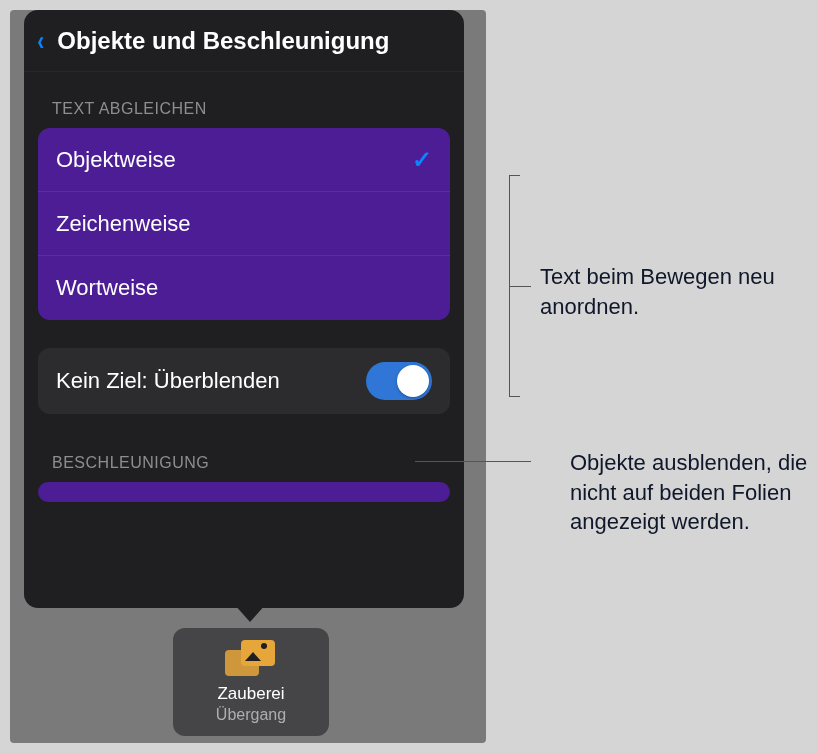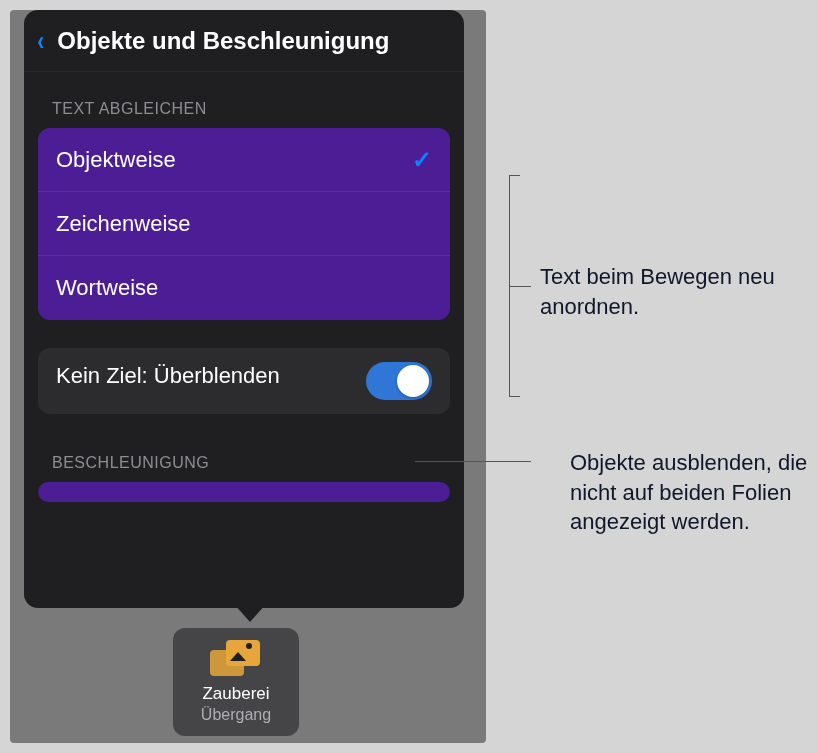--- a/index.html
+++ b/index.html
@@ -79,20 +79,21 @@
     .check {
       color: #0a84ff;
       font-size: 24px;
       font-weight: 700;
     }
     .toggle-row {
       background: #2c2c2e;
       border-radius: 12px;
       margin-top: 28px;
       display: flex;
+      align-items: center;
       justify-content: space-between;
       padding: 14px 18px;
       color: #fff;
       font-size: 22px;
       line-height: 1.3;
     }
     .toggle {
       width: 66px;
       height: 38px;
       background: #2f76d6;
@@ -116,21 +117,21 @@
       top: 594px;
       width: 0; height: 0;
       border-left: 16px solid transparent;
       border-right: 16px solid transparent;
       border-top: 18px solid #1f1f21;
     }
     .transition-chip {
       position: absolute;
       left: 163px;
       top: 618px;
-      width: 126px;
+      width: 156px;
       height: 108px;
       background: rgba(60,60,62,0.85);
       border-radius: 12px;
       display: flex;
       flex-direction: column;
       align-items: center;
       justify-content: center;
       gap: 2px;
     }
     .chip-icon {

